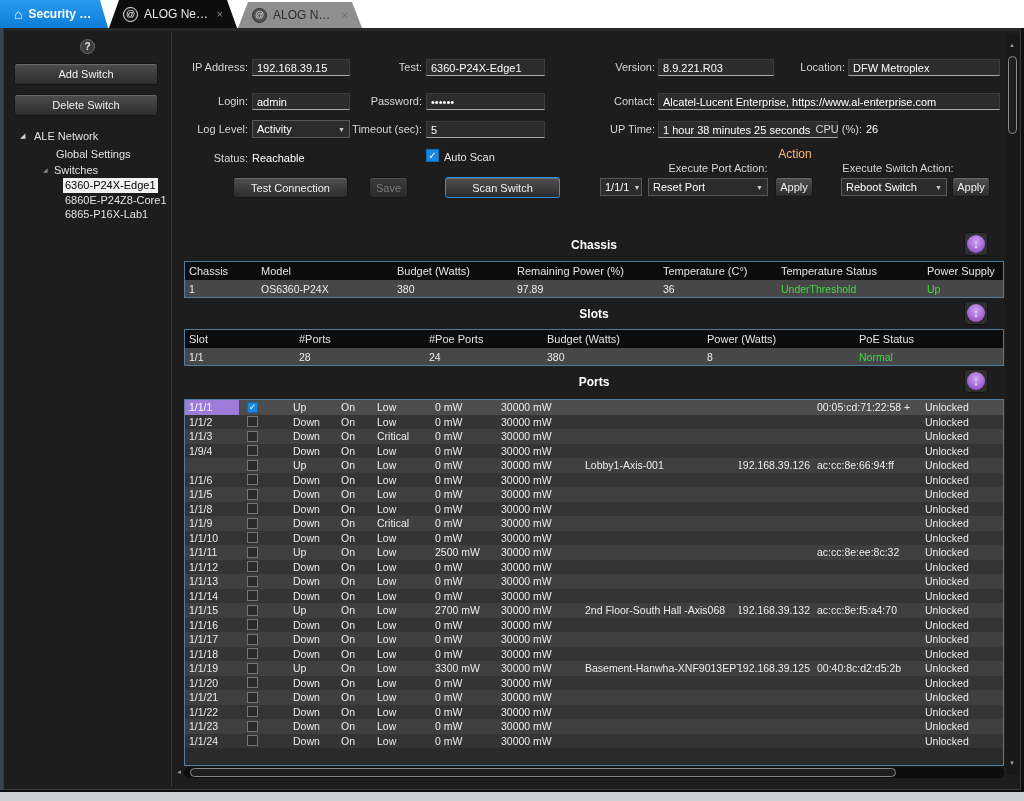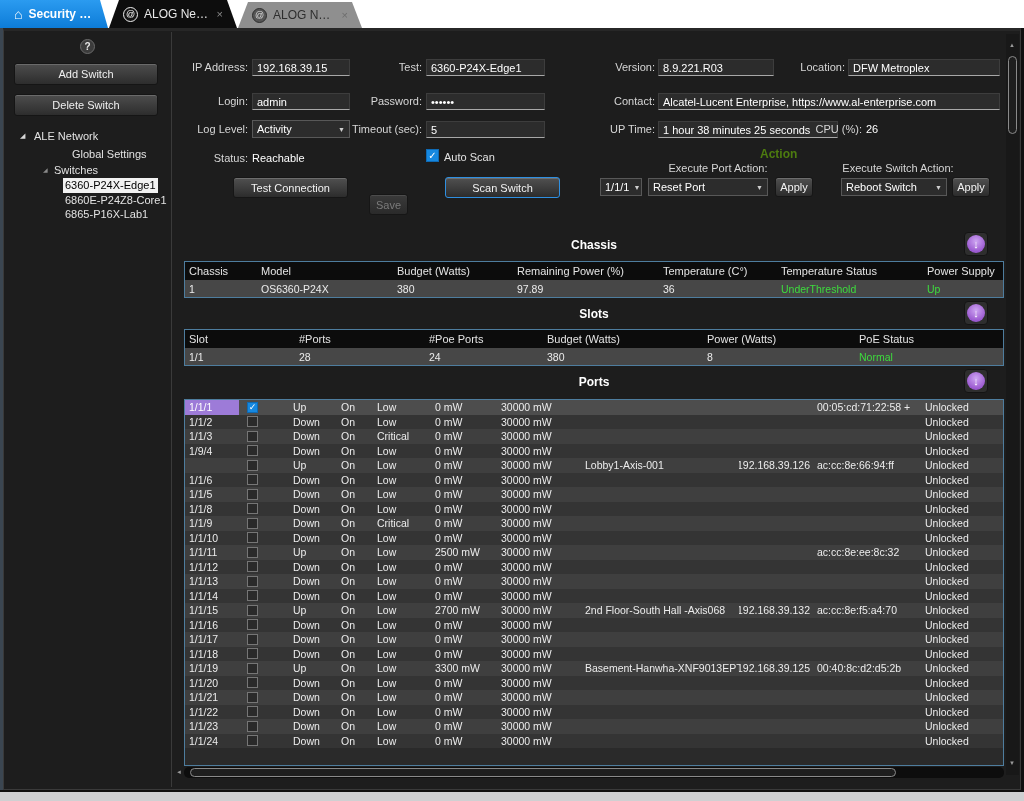--- a/index.html
+++ b/index.html
@@ -61,21 +61,21 @@
   .cbx { width:13px; height:13px; background:#2a2a2a; border:1px solid #767676;
     display:flex; align-items:center; justify-content:center; font-size:10px; color:#fff; flex:none; cursor:pointer; }
   .cbx.on { background:var(--cb-blue); border-color:#0f6ab4; }
   .btn { position:absolute; height:21px; background:linear-gradient(#505050,#2c2c2c);
     border:1px solid #161616; border-radius:3px; box-shadow:inset 0 1px 0 #6d6d6d;
     color:#f2f2f2; font-size:11px; display:flex; align-items:center; justify-content:center; cursor:pointer; }
   .btn.disabled { color:#7b7b7b; background:linear-gradient(#3a3a3a,#2a2a2a); box-shadow:inset 0 1px 0 #4c4c4c; }
   .btn.focus { border:1px solid #2f8fe0; }
   .sec-title { position:absolute; left:184px; width:820px; text-align:center; color:#fff;
     font-size:12px; font-weight:bold; }
-  .action-title { position:absolute; color:#4d7c0f; font-size:12px; font-weight:bold; text-align:left; }
+  .action-title { position:absolute; color:#fdba74; font-size:12px; font-weight:normal; text-align:center; }
   .exec-lbl { position:absolute; color:#d6d6d6; font-size:11px; text-align:center; }
 
   
   .exbtn { position:absolute; left:964px; width:24px; height:24px; border-radius:4px;
     background:#2e2e2e; border:1px solid #141414; display:flex; align-items:center; justify-content:center; cursor:pointer; }
   .exbtn .circ { width:18px; height:18px; border-radius:50%;
     background:radial-gradient(circle at 50% 35%, #cda5f2, var(--purple) 70%);
     color:#fff; font-size:11px; font-weight:bold; display:flex; align-items:center; justify-content:center; }
 
   
@@ -131,21 +131,21 @@
 <div class="side-sep"></div>
 
 <div class="help">
     <span>?</span>
   </div>
 <div class="sbtn" style="top:63px">Add Switch</div>
 <div class="sbtn" style="top:94px">Delete Switch</div>
 
 <div class="tree-exp" style="left:20px;top:132px">◢</div>
 <div class="tree-lbl" style="left:34px;top:130px">ALE Network</div>
-<div class="tree-lbl" style="left:72px;top:148px">Global Settings</div>
+<div class="tree-lbl" style="left:56px;top:148px">Global Settings</div>
 <div class="tree-exp dim" style="left:43px;top:166px">◢</div>
 <div class="tree-lbl" style="left:54px;top:164px">Switches</div>
 <div class="tree-children">
     <div class="tree-switch selected">6360-P24X-Edge1</div>
     <div class="tree-switch">6860E-P24Z8-Core1</div>
     <div class="tree-switch">6865-P16X-Lab1</div>
   </div>
 
 <div class="lbl" style="left:128px;top:61px;width:120px">IP Address:</div>
 <input class="inp" style="left: 252px; top: 59px; width: 98px;" value="192.168.39.15">
@@ -177,21 +177,21 @@
 
 <div class="lbl" style="left:128px;top:152px;width:120px">Status:</div>
 <div class="val grn" style="left:252px;top:152px">Reachable</div>
 <div class="cbx on abs" style="left:426px;top:149px">✓</div>
 <div class="val" style="left:444px;top:151px;color:#e2e2e2">Auto Scan</div>
 <div class="action-title" style="left:760px;top:147px;width:70px">Action</div>
 <div class="exec-lbl" style="left:638px;top:162px;width:160px">Execute Port Action:</div>
 <div class="exec-lbl" style="left:818px;top:162px;width:160px">Execute Switch Action:</div>
 
 <div class="btn" style="left:233px;top:177px;width:115px">Test Connection</div>
-<div class="btn disabled" style="left:369px;top:194px;width:39px">Save</div>
+<div class="btn disabled" style="left:369px;top:177px;width:39px">Save</div>
 <div class="btn focus" style="left:445px;top:177px;width:115px">Scan Switch</div>
 <div class="dd" style="left:600px;top:178px;width:42px">
   <span>1/1/1</span>
   <span class="arr">▼</span>
 </div>
 <div class="dd" style="left:648px;top:178px;width:120px">
   <span>Reset Port</span>
   <span class="arr">▼</span>
 </div>
 <div class="btn" style="left:775px;top:177px;width:38px;height:20px">Apply</div>

